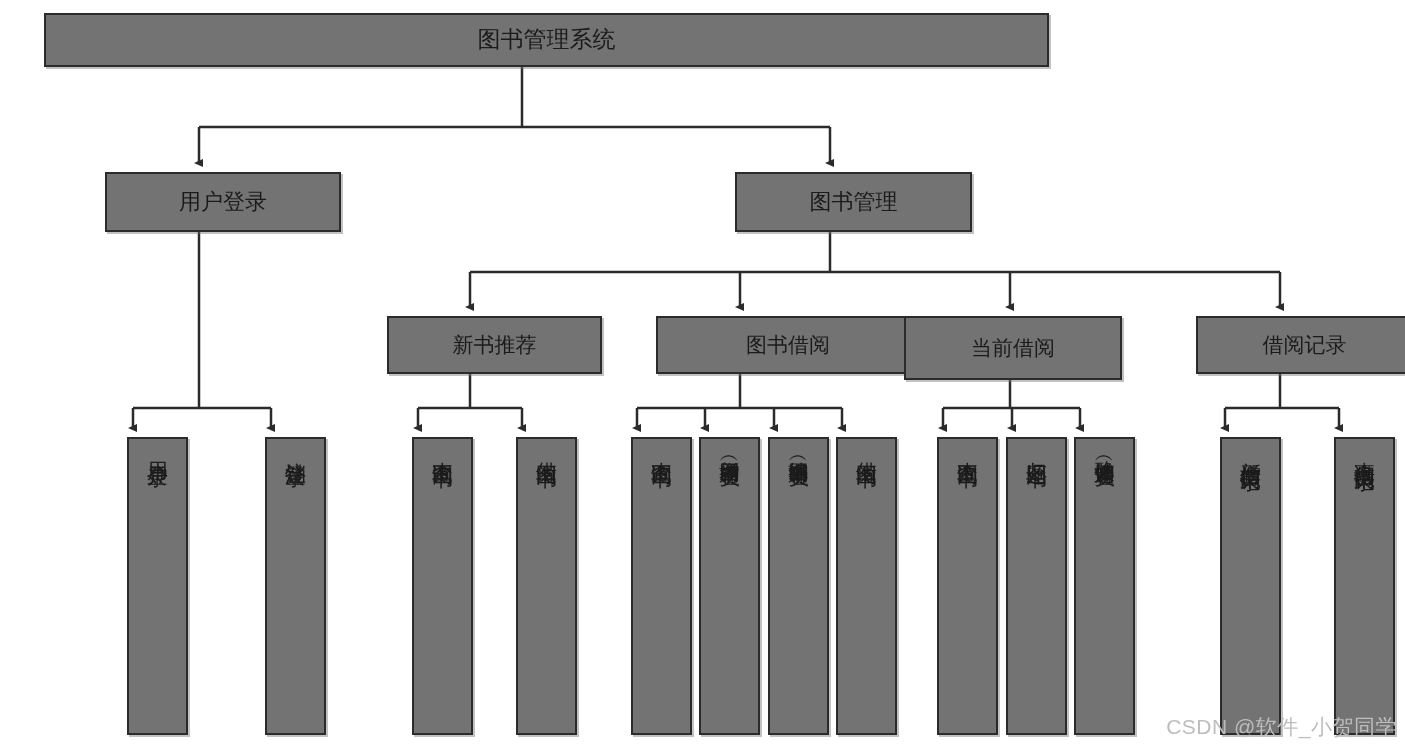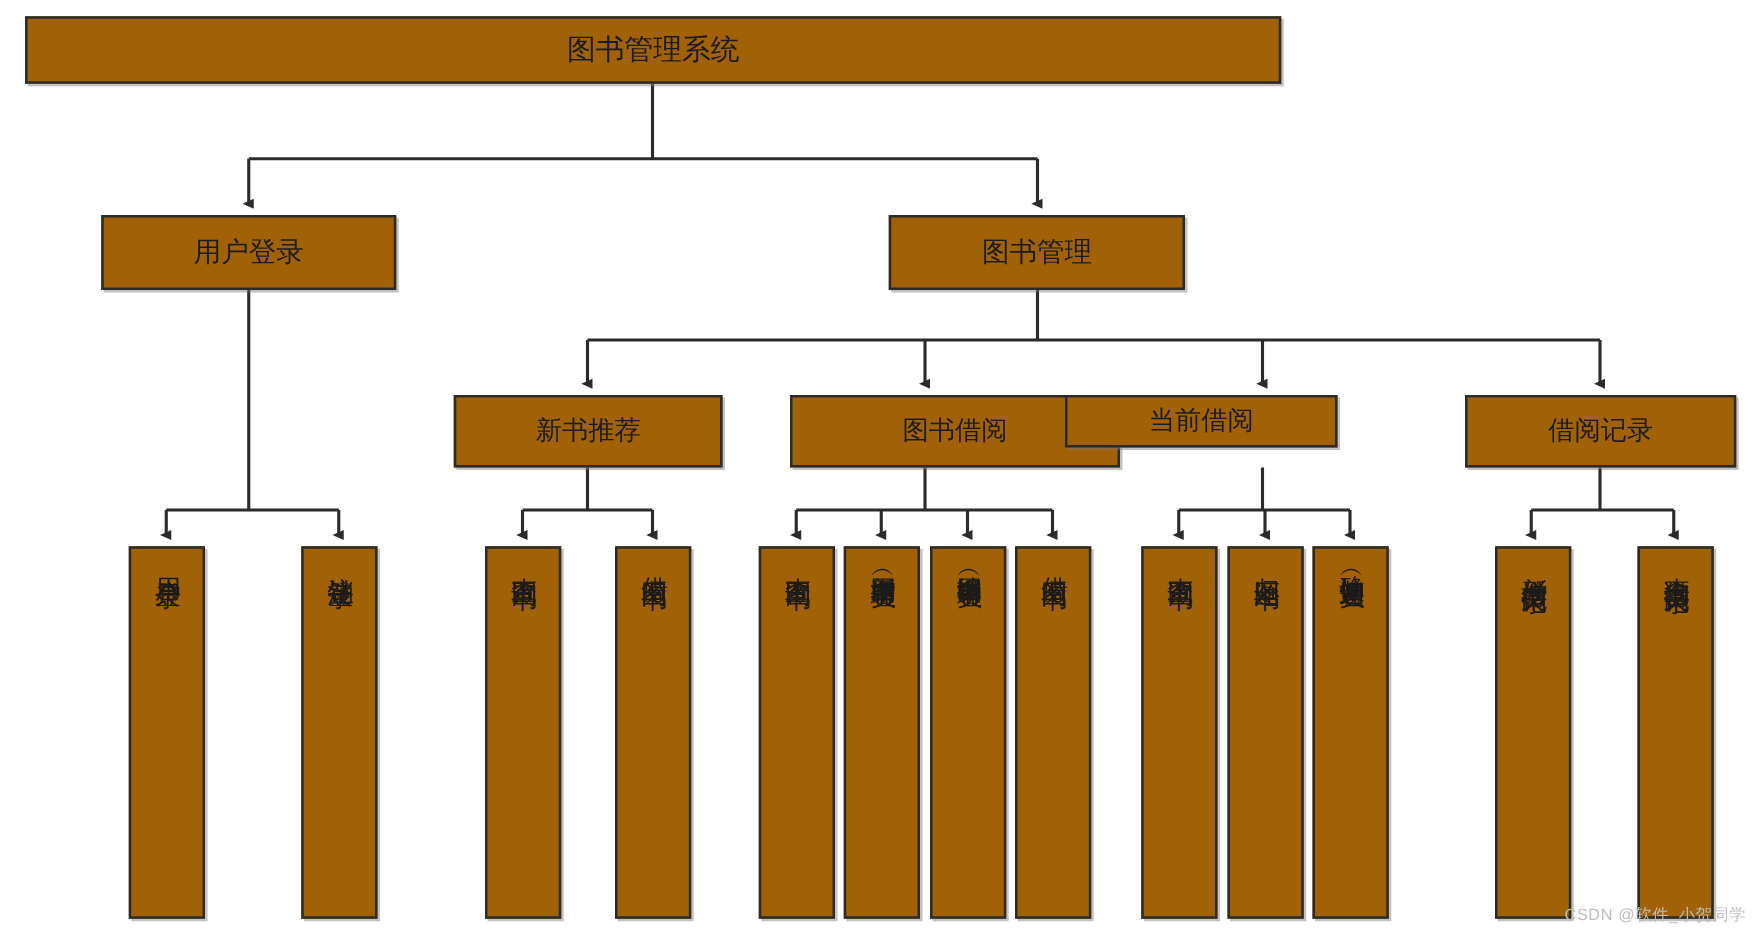--- a/index.html
+++ b/index.html
@@ -1,39 +1,39 @@
 <!DOCTYPE html>
 <html><head>
 <meta charset="utf-8">
 <style>
   html,body{margin:0;padding:0;background:#ffffff;}
   body{width:1405px;height:747px;font-family:"Liberation Sans","DejaVu Sans",sans-serif;overflow:hidden;}
   #canvas{position:relative;width:1405px;height:747px;background:#ffffff;}
   svg.wires{position:absolute;left:0;top:0;width:1405px;height:747px;pointer-events:none;}
 
-  .node{position:absolute;box-sizing:border-box;background:#a16207;border:2px solid #2b2b2b;
+  .node{position:absolute;box-sizing:border-box;background:#737373;border:2px solid #2b2b2b;
         display:flex;align-items:center;justify-content:center;
-        box-shadow:2px 2px 0 rgba(120,120,120,.45);}
+        box-shadow:2px 2px 0 rgba(120,120,120,.45);margin-left:24px;}
   .node .label{color:#1b1b1b;text-align:center;line-height:1.18;white-space:pre-wrap;}
 
   .lvl0 .label{font-size:23px;}
   .lvl1 .label{font-size:22px;}
   .lvl2 .label{font-size:21px;}
 
   .leaf{align-items:flex-start;justify-content:center;padding-top:6px;}
   .leaf .label{
      writing-mode:vertical-rl;
      text-orientation:upright;
      font-size:21px;
      letter-spacing:2px;
      line-height:1.05;
   }
   .leaf.tall .label{font-size:20px;letter-spacing:1px;}
 
-  #watermark{position:absolute;right:8px;bottom:6px;color:#bdbdbd;font-size:13px;
+  #watermark{position:absolute;right:8px;bottom:6px;color:#bdbdbd;font-size:21px;
              letter-spacing:.5px;user-select:none;}
 </style>
 </head>
 <body>
 
 <div id="canvas">
 
   <svg class="wires" viewBox="0 0 1405 747">
     <defs>
       <marker id="arrow" markerWidth="10" markerHeight="10" refX="5" refY="5" orient="auto" markerUnits="userSpaceOnUse">
@@ -94,21 +94,21 @@
   <div class="node lvl2" style="left:363px;top:316px;width:215px;height:58px;">
     <span class="label">新书推荐</span>
   </div>
 
   <div class="node lvl1" style="left:711px;top:172px;width:237px;height:60px;">
     <span class="label">图书管理</span>
   </div>
   <div class="node lvl2" style="left:632px;top:316px;width:264px;height:58px;">
     <span class="label">图书借阅</span>
   </div>
-  <div class="node lvl2" style="left:852px;top:316px;width:218px;height:42px;">
+  <div class="node lvl2" style="left:880px;top:316px;width:218px;height:64px;">
     <span class="label">当前借阅</span>
   </div>
   <div class="node lvl2" style="left:1172px;top:316px;width:217px;height:58px;">
     <span class="label">借阅记录</span>
   </div>
 
   <div class="node leaf" style="left:103px;top:437px;width:61px;height:298px;">
     <span class="label">用户登录</span>
   </div>
   <div class="node leaf" style="left:241px;top:437px;width:61px;height:298px;">

